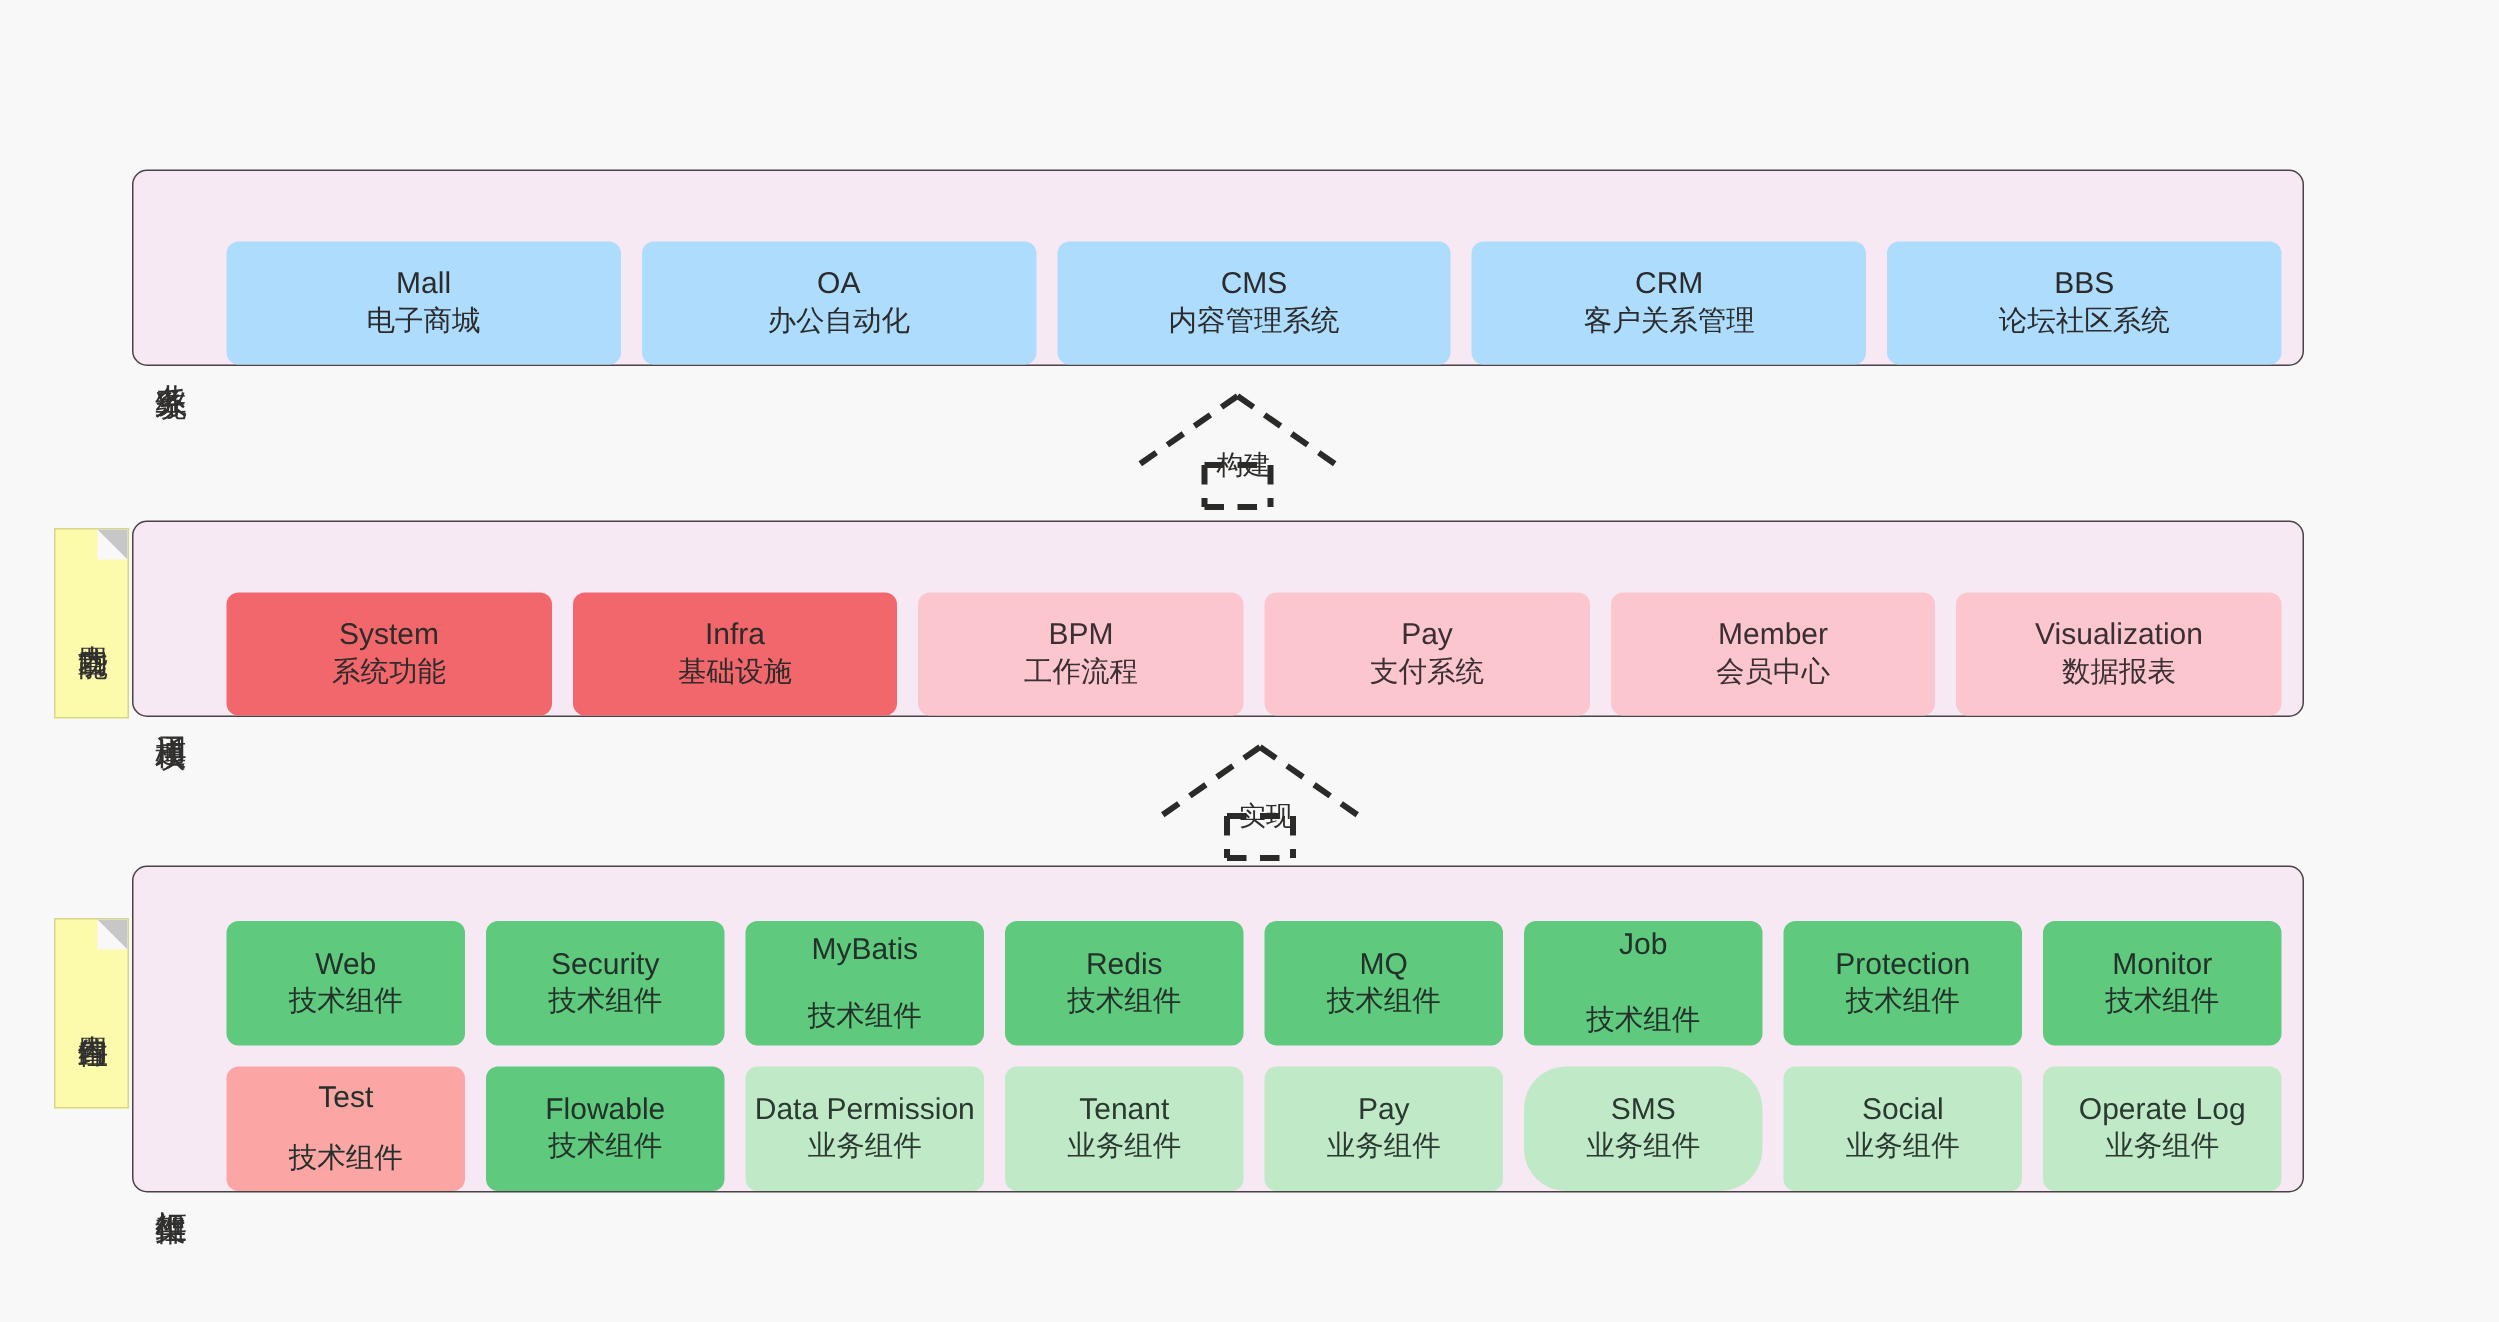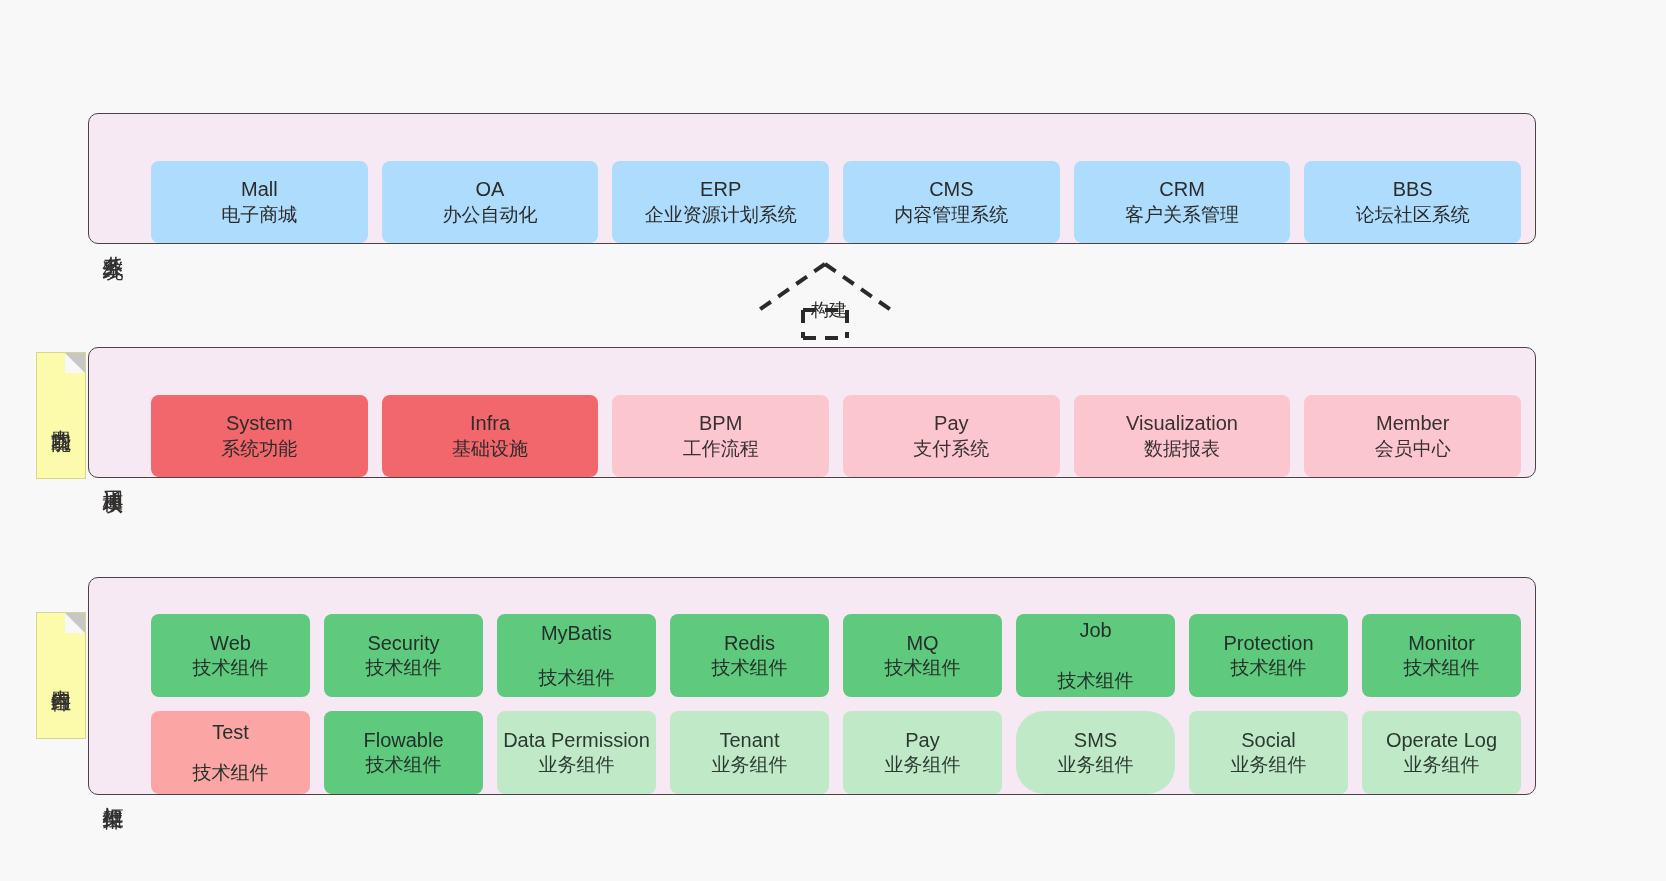--- a/index.html
+++ b/index.html
@@ -145,24 +145,20 @@
     <div class="layer-title">业务系统</div>
     <div class="layer-body">
         <div class="row" style="height: 82px;">
           <div class="card c-blue" style="background: rgb(173, 220, 252);">
             <div class="t1">Mall</div>
             <div class="t2">电子商城</div>
           </div>
           <div class="card c-blue" style="background: rgb(173, 220, 252);">
             <div class="t1">OA</div>
             <div class="t2">办公自动化</div>
-          </div>
-          <div class="card c-blue" style="background: rgb(173, 220, 252);">
-            <div class="t1">ERP</div>
-            <div class="t2">企业资源计划系统</div>
           </div>
           <div class="card c-blue" style="background: rgb(173, 220, 252);">
             <div class="t1">CMS</div>
             <div class="t2">内容管理系统</div>
           </div>
           <div class="card c-blue" style="background: rgb(173, 220, 252);">
             <div class="t1">CRM</div>
             <div class="t2">客户关系管理</div>
           </div>
           <div class="card c-blue" style="background: rgb(173, 220, 252);">
@@ -199,35 +195,46 @@
           </div>
           <div class="card c-pink" style="background: rgb(251, 198, 206);">
             <div class="t1">BPM</div>
             <div class="t2">工作流程</div>
           </div>
           <div class="card c-pink" style="background: rgb(251, 198, 206);">
             <div class="t1">Pay</div>
             <div class="t2">支付系统</div>
           </div>
           <div class="card c-pink" style="background: rgb(251, 198, 206);">
+            <div class="t1">Member</div>
+            <div class="t2">会员中心</div>
+          </div>
+          <div class="card c-pink" style="background: rgb(251, 198, 206);">
             <div class="t1">Visualization</div>
             <div class="t2">数据报表</div>
           </div>
-          <div class="card c-pink" style="background: rgb(251, 198, 206);">
-            <div class="t1">Member</div>
-            <div class="t2">会员中心</div>
-          </div>
         </div>
       </div>
   </div>
 
   <div class="note" style="left:36px; top:352px; width:50px; height:127px;">
     <span>内置功能</span>
   </div>
 
+  <div class="arrow-wrap" style="left:770px; top:496px; width:150px; height:78px;">
+    <svg width="150" height="78" viewBox="0 0 150 78">
+      <path d="M 70 2 L 136 48" fill="none" stroke="#2b2a29" stroke-width="4" stroke-dasharray="13,9" stroke-linecap="butt"></path>
+      <path d="M 70 2 L 4 48" fill="none" stroke="#2b2a29" stroke-width="4" stroke-dasharray="13,9" stroke-linecap="butt"></path>
+      <path d="M 48 48 L 92 48" fill="none" stroke="#2b2a29" stroke-width="4" stroke-dasharray="13,9"></path>
+      <path d="M 48 48 L 48 76" fill="none" stroke="#2b2a29" stroke-width="4" stroke-dasharray="13,9"></path>
+      <path d="M 92 48 L 92 76" fill="none" stroke="#2b2a29" stroke-width="4" stroke-dasharray="13,9"></path>
+      <path d="M 48 76 L 92 76" fill="none" stroke="#2b2a29" stroke-width="4" stroke-dasharray="13,9"></path>
+    </svg>
+    <div class="arrow-label" style="left:56px; top:36px;">实现</div>
+  </div>
 
   <div class="layer" id="layer-2" style="left:88px; top:577px; width:1448px; height:218px;">
     <div class="layer-title">框架组件</div>
     <div class="layer-body">
         <div class="row" style="height: 83px;">
           <div class="card c-green" style="background: rgb(95, 201, 125);">
             <div class="t1">Web</div>
             <div class="t2">技术组件</div>
           </div>
           <div class="card c-green" style="background: rgb(95, 201, 125);">

